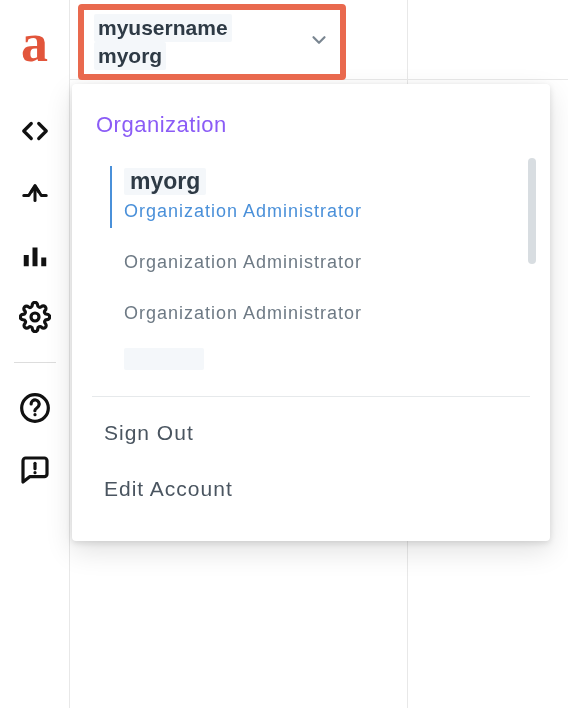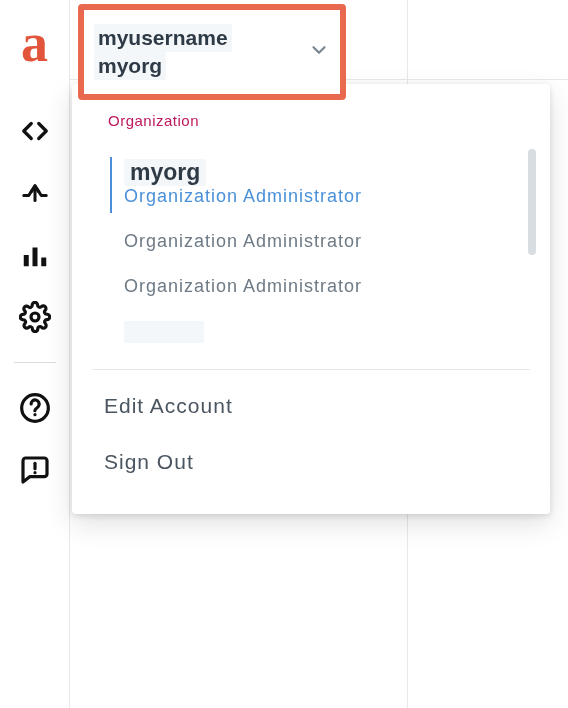--- a/index.html
+++ b/index.html
@@ -63,21 +63,21 @@
       top: 0;
       width: 1px;
       height: 100%;
       background: #e8e8e8;
     }
     .account-trigger {
       position: absolute;
       left: 78px;
       top: 4px;
       width: 268px;
-      height: 96px;
+      height: 76px;
       border: 6px solid #e9694e;
       border-radius: 4px;
       background: #fff;
       display: flex;
       align-items: center;
       padding: 6px 10px;
       cursor: pointer;
       z-index: 20;
     }
     .trigger-text { flex: 1; }
@@ -99,24 +99,24 @@
       left: 72px;
       top: 84px;
       width: 478px;
       background: #fff;
       border-radius: 4px;
       box-shadow: 0 2px 6px rgba(0,0,0,0.12), 0 10px 28px rgba(0,0,0,0.12);
       padding: 28px 0 24px 0;
       z-index: 15;
     }
     .dd-section-title {
-      font-size: 15px;
-      color: #be185d;
+      font-size: 22px;
+      color: #8b5cf6;
       letter-spacing: 0.5px;
-      padding: 0 32px 18px 36px;
+      padding: 0 32px 18px 24px;
     }
     .org-list {
       position: relative;
       padding: 2px 0 10px 0;
     }
     .scrollbar {
       position: absolute;
       right: 14px;
       top: 2px;
       width: 8px;
@@ -146,20 +146,21 @@
       color: #2e3a45;
       background: #f4f7fa;
       display: inline-block;
       padding: 0 6px;
       border-radius: 2px;
     }
     .org-role {
       font-size: 18px;
       color: #6e7a85;
       letter-spacing: 1px;
+      margin-top: 6px;
       padding-left: 6px;
     }
     .org-partial {
       padding: 10px 32px 4px 52px;
     }
     .org-partial .stub {
       display: inline-block;
       width: 80px;
       height: 22px;
       background: #f4f7fa;
@@ -267,15 +268,15 @@
       <div class="org-role">Organization Administrator</div>
     </div>
 
     <div class="org-partial">
       <span class="stub"></span>
     </div>
   </div>
 
   <div class="dd-divider"></div>
 
+  <div class="dd-action">Sign Out</div>
   <div class="dd-action">Edit Account</div>
-  <div class="dd-action">Sign Out</div>
 </div>
 
 </body></html>

